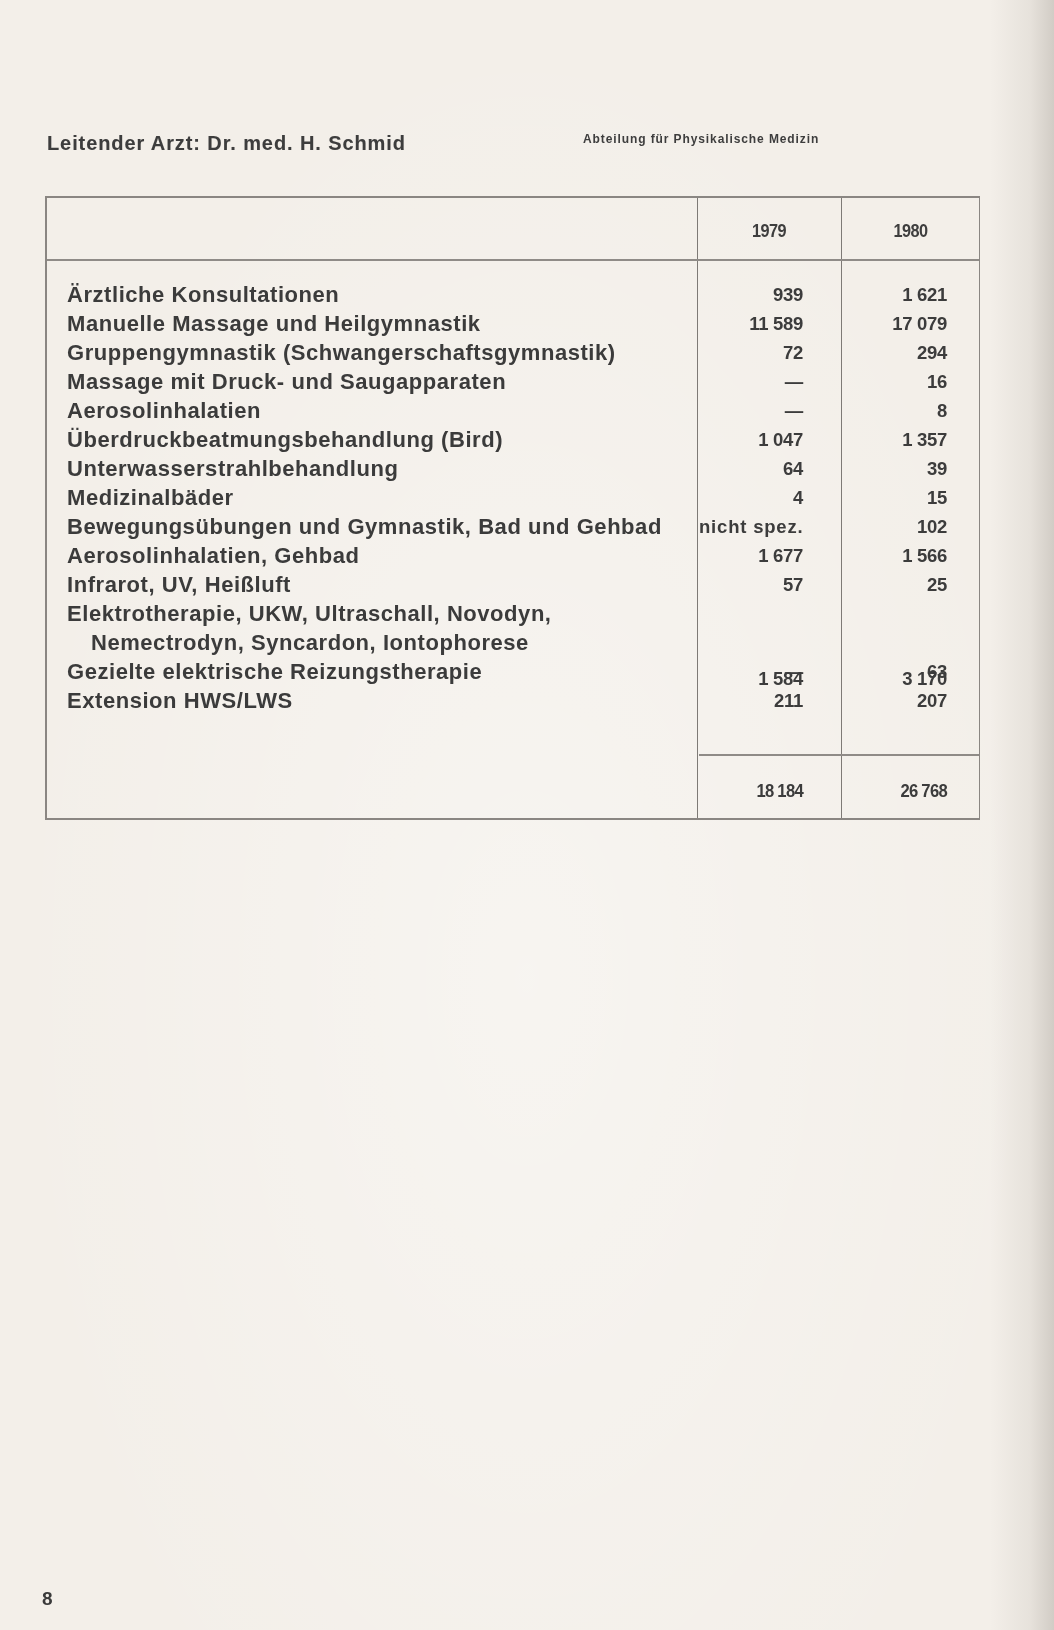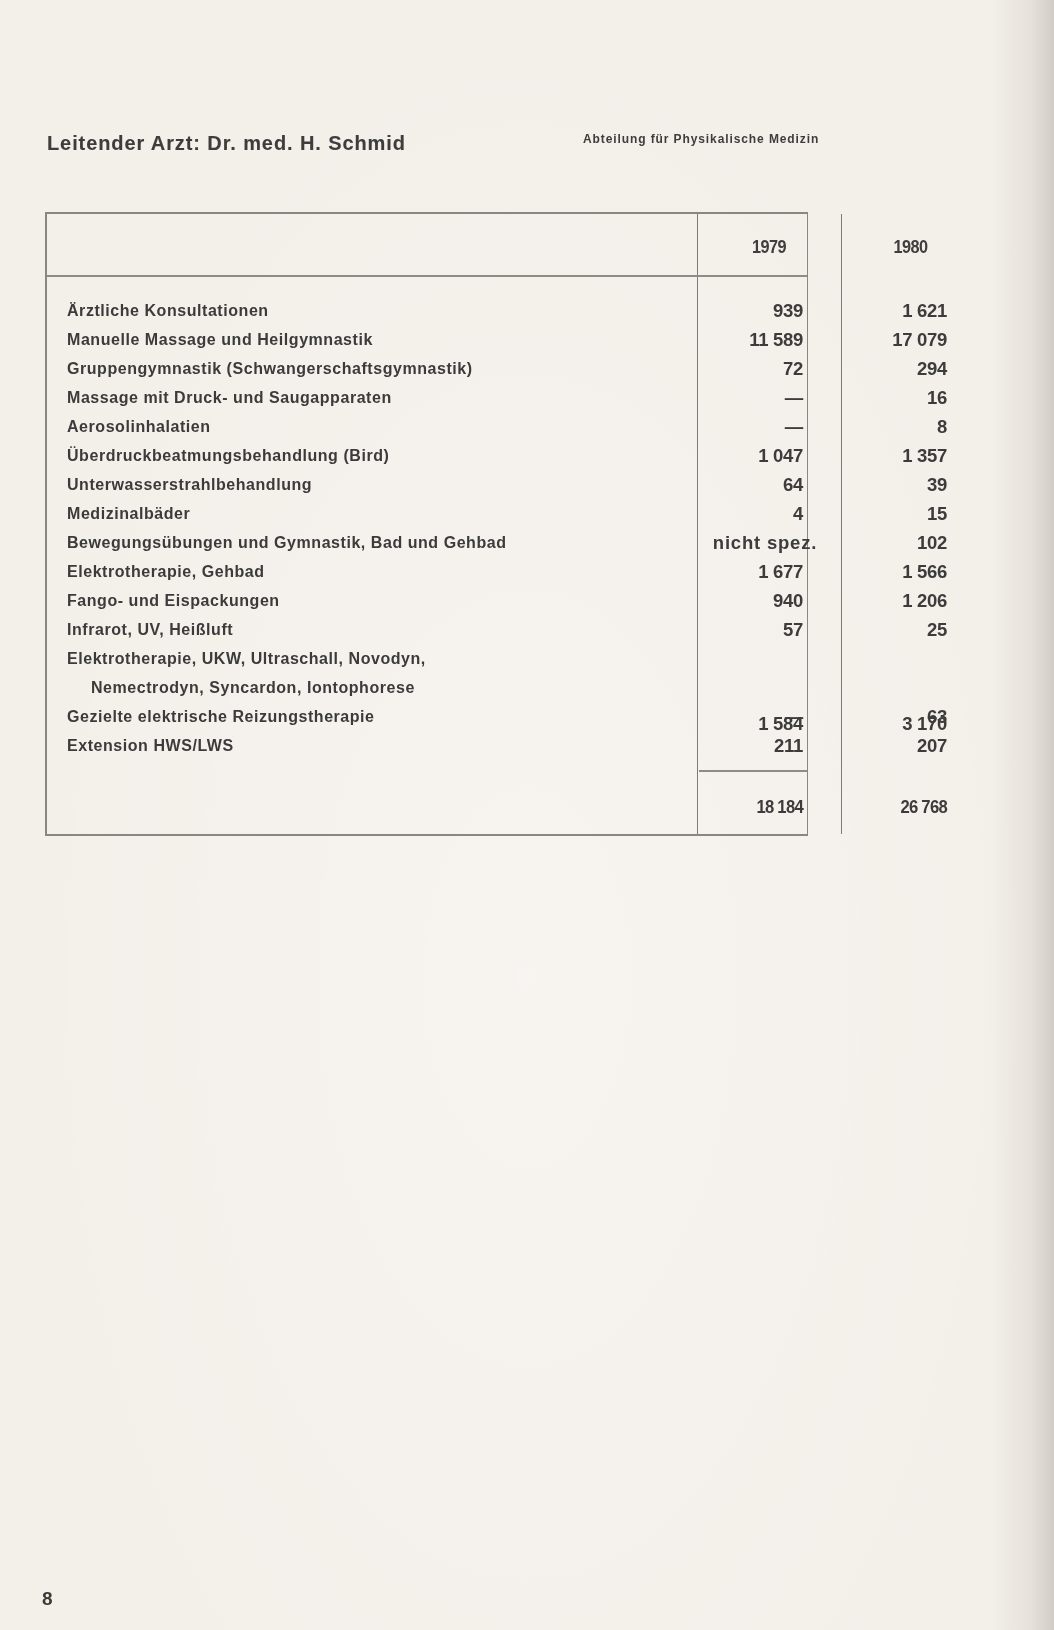--- a/index.html
+++ b/index.html
@@ -34,22 +34,22 @@
       top: 132px;
       font-size: 12px;
       letter-spacing: 0.9px;
       font-weight: bold;
       color: #3d3d3d;
       white-space: nowrap;
     }
     .table {
       position: absolute;
       left: 45px;
-      top: 212px;
-      width: 763px;
+      top: 196px;
+      width: 935px;
       height: 624px;
       border: 2px solid #8a8682;
       border-right-width: 1.5px;
       box-sizing: border-box;
     }
     .vline {
       position: absolute;
       top: 0;
       bottom: 0;
       width: 0;
@@ -88,21 +88,21 @@
     }
     .row.tall {
       height: 58px;
       padding-left: 22px;
     }
     .label {
       position: absolute;
       left: 20px;
       top: 0;
       width: 628px;
-      font-size: 16px;
+      font-size: 22px;
       line-height: 29px;
       font-weight: bold;
       letter-spacing: 0.55px;
       color: #3b3b3b;
       white-space: nowrap;
     }
     .label .indent {
       display: block;
       padding-left: 24px;
     }
@@ -117,21 +117,21 @@
       white-space: nowrap;
       letter-spacing: -0.3px;
     }
     .row.tall .v { top: 29px; margin-top: 36px; }
     .v.c1 { left: 652px; width: 104px; }
     .v.c2 { left: 796px; width: 104px; }
     .v.text {
       letter-spacing: 0.8px;
       width: 132px;
       left: 652px;
-      text-align: center;
+      text-align: left;
     }
     .totals {
       position: absolute;
       top: 578px;
       left: 0;
       width: 100%;
       height: 29px;
       padding-left: 24px;
     }
     .totals .v {
@@ -203,28 +203,23 @@
       <div class="label">Medizinalbäder</div>
       <div class="v c1">4</div>
       <div class="v c2">15</div>
     </div>
     <div class="row">
       <div class="label">Bewegungsübungen und Gymnastik, Bad und Gehbad</div>
       <div class="v text">nicht spez.</div>
       <div class="v c2">102</div>
     </div>
     <div class="row">
-      <div class="label">Elektrotherapie, Gehbad</div>
+      <div class="label">Aerosolinhalatien, Gehbad</div>
       <div class="v c1">1 677</div>
       <div class="v c2">1 566</div>
-    </div>
-    <div class="row">
-      <div class="label">Fango- und Eispackungen</div>
-      <div class="v c1">940</div>
-      <div class="v c2">1 206</div>
     </div>
     <div class="row">
       <div class="label">Infrarot, UV, Heißluft</div>
       <div class="v c1">57</div>
       <div class="v c2">25</div>
     </div>
     <div class="row tall">
       <div class="label">
         <span>Elektrotherapie, UKW, Ultraschall, Novodyn,</span>
         <span class="indent">Nemectrodyn, Syncardon, Iontophorese</span>

